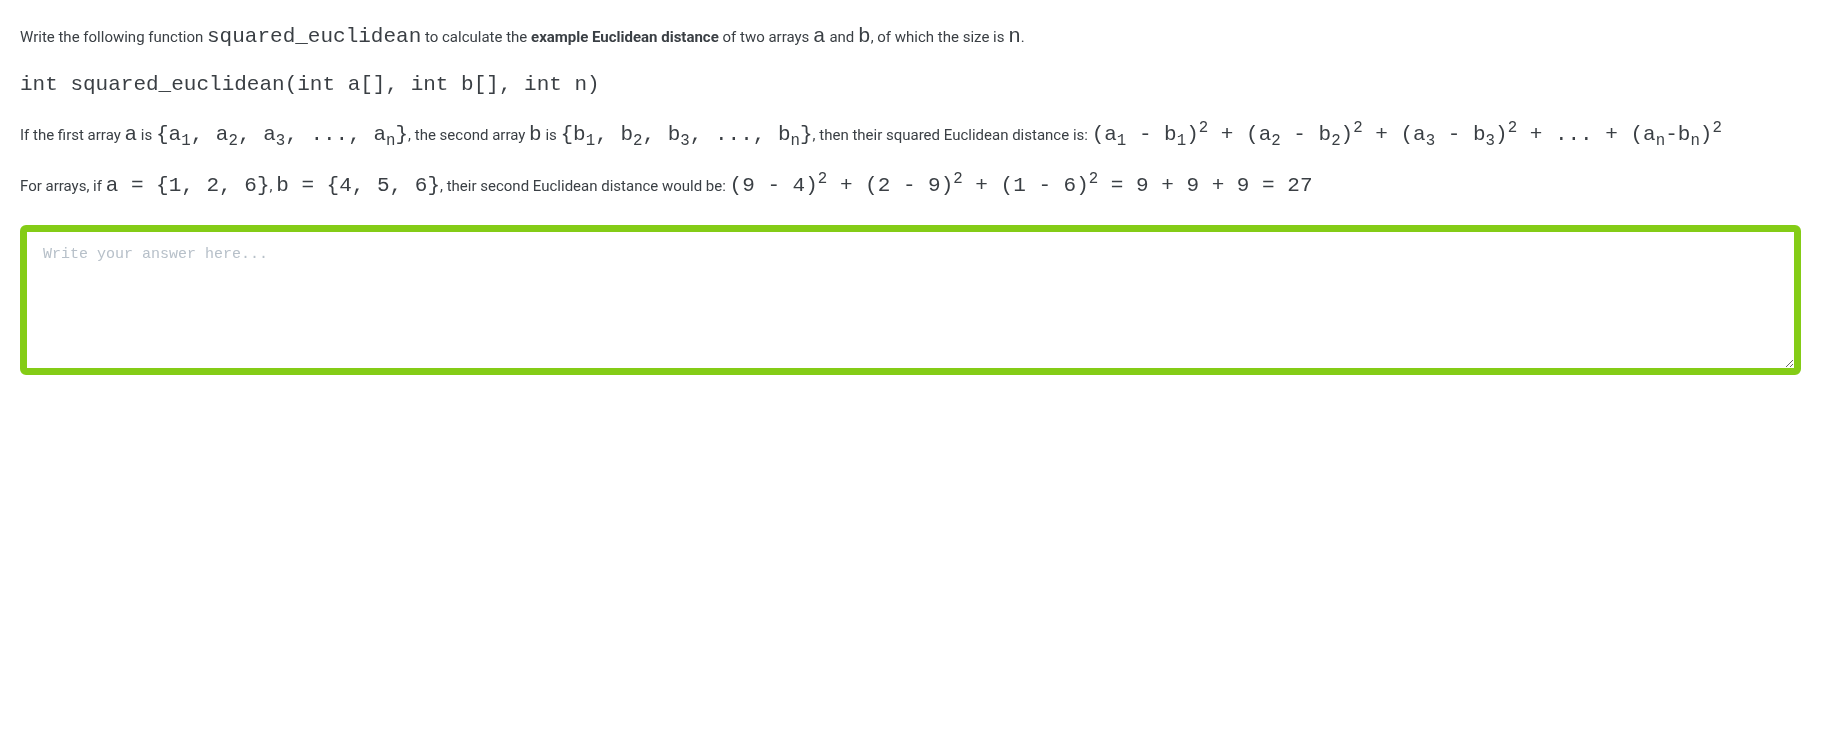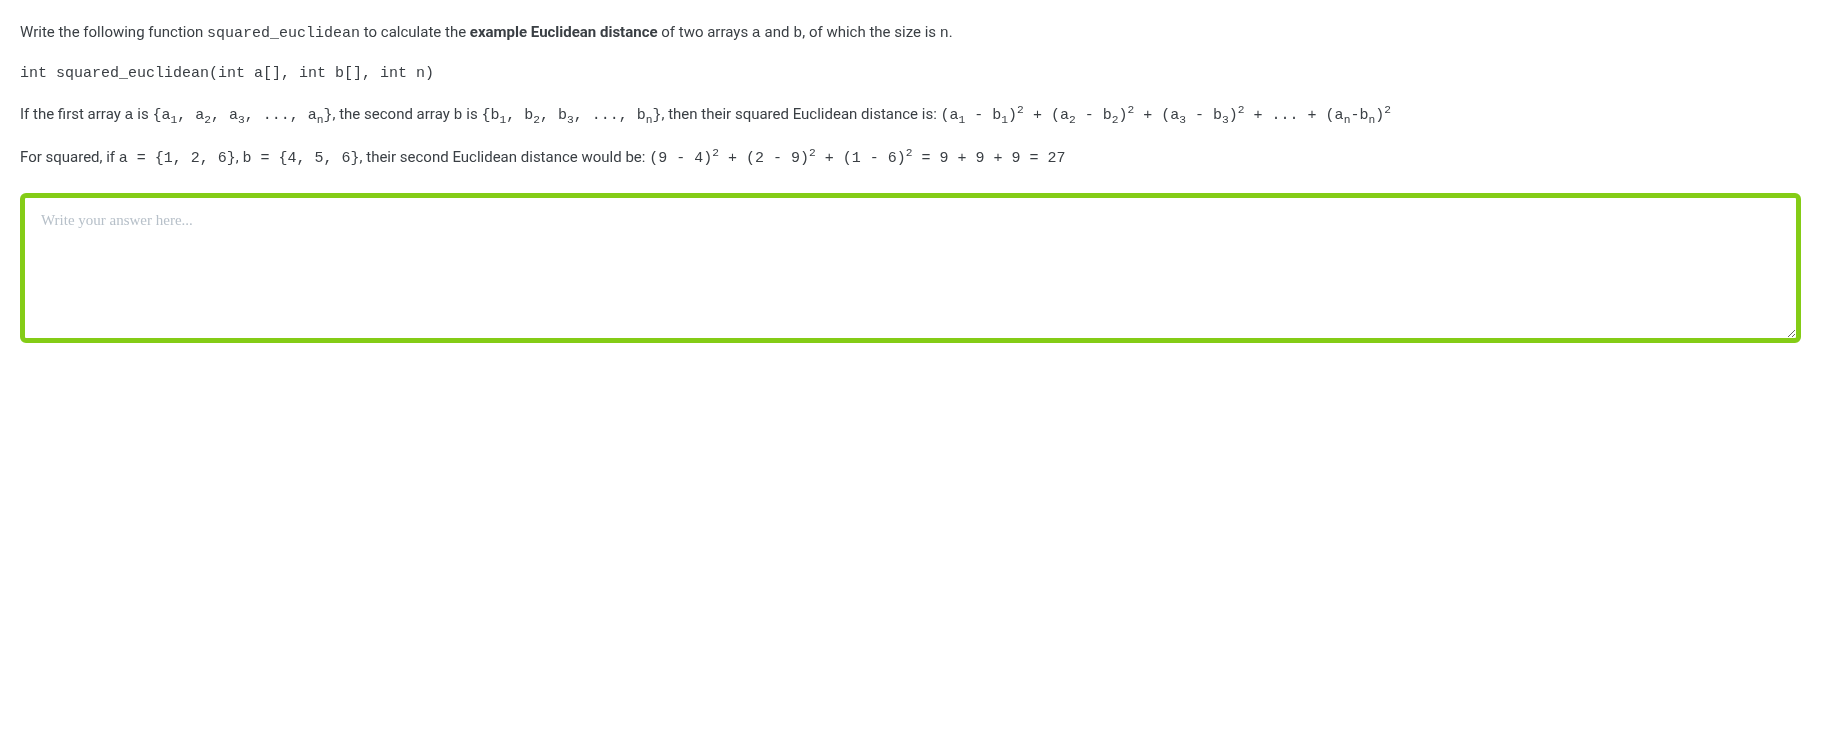--- a/index.html
+++ b/index.html
@@ -9,43 +9,43 @@
     font-size: 15px;
     color: #3a3f44;
     background: #ffffff;
     line-height: 1.6;
   }
   p {
     margin: 0 0 14px 0;
   }
   code, .mono {
     font-family: "Courier New", Courier, monospace;
-    font-size: 15px;
+    font-size: 21px;
     color: #3a3f44;
   }
   strong {
     font-weight: 700;
   }
   sub {
     font-size: 0.75em;
     vertical-align: sub;
     line-height: 0;
   }
   sup {
     font-size: 0.75em;
     vertical-align: super;
     line-height: 0;
   }
   .answer-box {
     width: 100%;
     box-sizing: border-box;
-    border: 5px solid #84cc16;
+    border: 7px solid #84cc16;
     border-radius: 6px;
     padding: 14px 16px;
-    font-family: Liberation Serif, serif;
+    font-family: Liberation Mono, monospace;
     font-size: 15px;
     color: #be185d;
     min-height: 150px;
     resize: both;
     outline: none;
     margin-top: 8px;
   }
   .answer-box::placeholder {
     color: #b7c0c9;
   }
@@ -65,19 +65,19 @@
 
 <p>
   <code class="mono">int squared_euclidean(int a[], int b[], int n)</code>
 </p>
 
 <p class="formula-line">
   <span>If the first array </span><code class="mono">a</code><span> is </span><code class="mono"><span>{a</span><sub>1</sub><span>, a</span><sub>2</sub><span>, a</span><sub>3</sub><span>, ..., a</span><sub>n</sub><span>}</span></code><span>, the second array </span><code class="mono">b</code><span> is </span><code class="mono"><span>{b</span><sub>1</sub><span>, b</span><sub>2</sub><span>, b</span><sub>3</sub><span>, ..., b</span><sub>n</sub><span>}</span></code><span>, then their squared Euclidean distance is: </span><code class="mono"><span>(a</span><sub>1</sub><span> - b</span><sub>1</sub><span>)</span><sup>2</sup><span> + </span><span>(a</span><sub>2</sub><span> - b</span><sub>2</sub><span>)</span><sup>2</sup><span> + </span><span>(a</span><sub>3</sub><span> - b</span><sub>3</sub><span>)</span><sup>2</sup><span> + </span><span>... + (a</span><sub>n</sub><span>-b</span><sub>n</sub><span>)</span><sup>2</sup></code>
 </p>
 
 <p>
-  <span>For squared, if </span><code class="mono">a = {1, 2, 6}</code><span>, </span><code class="mono">b = {4, 5, 6}</code><span>, their second Euclidean distance would be: </span><code class="mono"><span>(9 - 4)</span><sup>2</sup><span> + </span><span>(2 - 9)</span><sup>2</sup><span> + </span><span>(1 - 6)</span><sup>2</sup><span> = 9 + 9 + 9 = 27</span></code>
+  <span>For arrays, if </span><code class="mono">a = {1, 2, 6}</code><span>, </span><code class="mono">b = {4, 5, 6}</code><span>, their second Euclidean distance would be: </span><code class="mono"><span>(9 - 4)</span><sup>2</sup><span> + </span><span>(2 - 9)</span><sup>2</sup><span> + </span><span>(1 - 6)</span><sup>2</sup><span> = 9 + 9 + 9 = 27</span></code>
 </p>
 
 <textarea class="answer-box" placeholder="Write your answer here..." style=""></textarea>
 
 
 
 
 </body></html>

